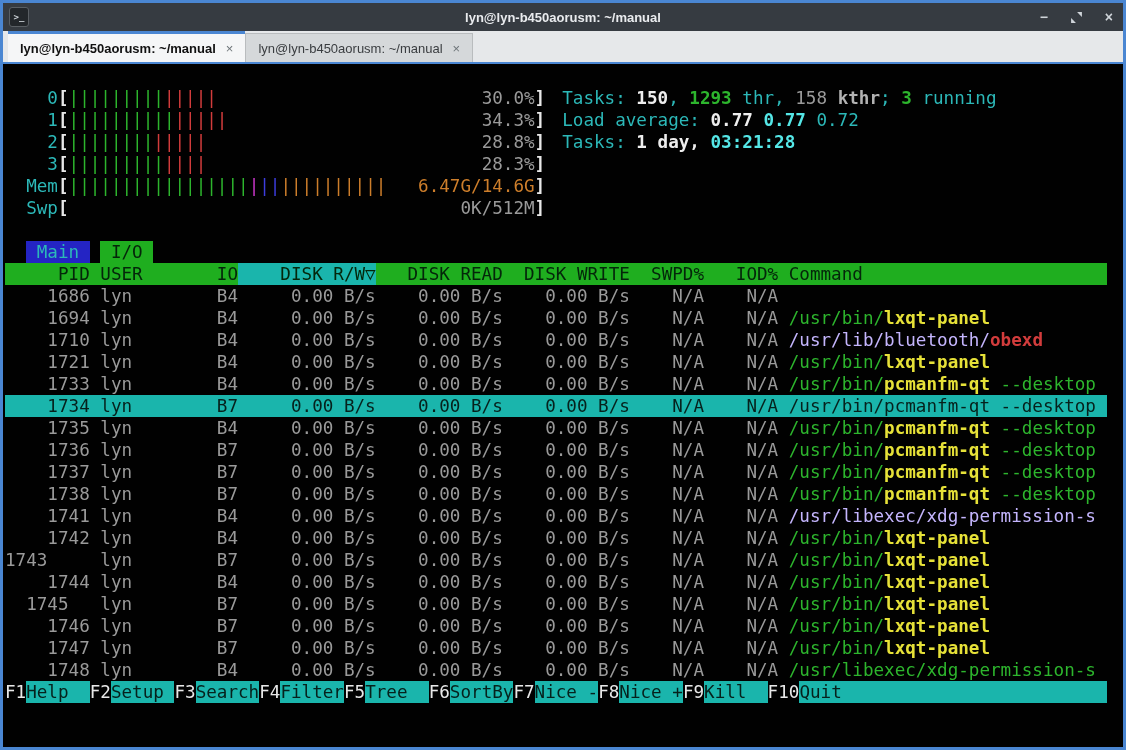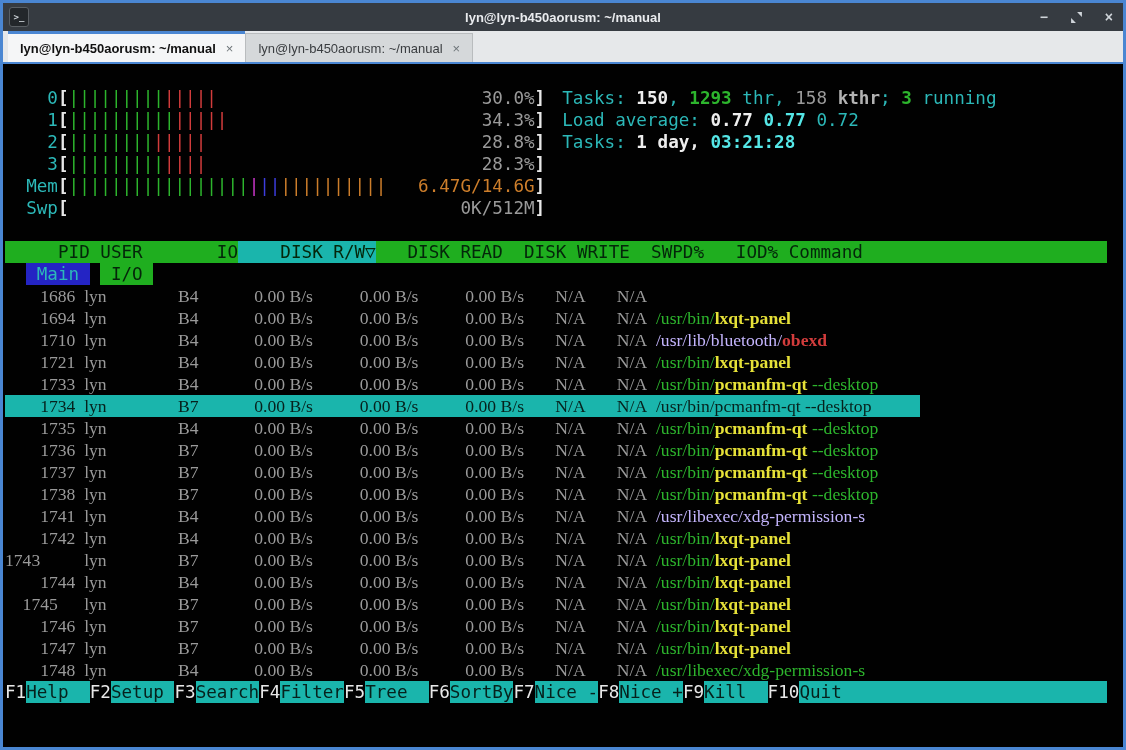--- a/index.html
+++ b/index.html
@@ -52,21 +52,21 @@
   
   .st-indent{width:2ch;}
   .screen-tab-main{background:var(--mainTabBg);color:var(--cyan);}
   .screen-tab-active{background:var(--headerGreen);color:#05240a;}
   .st-gap{width:1ch;}
   
   .hrow{background:var(--headerGreen);color:#04260a;width:104ch;}
   .cell{overflow:hidden;white-space:pre;flex:none;}
   .cell.sorted{background:var(--teal);}
   .cell.cmd{flex:1;padding-left:1ch;}
-  .prow{width:104ch;color:var(--gray);font-family:Liberation Serif, serif;}
+  .prow{width:104ch;color:var(--gray);}
   .prow.selected{background:var(--teal);align-items:flex-end;}
   .prow.selected span, .prow.selected .cell{color:#06211c !important;font-weight:normal !important;}
   
   .fnbar{width:104ch;display:flex;height:22px;}
   .fkey-key{color:#e8e8e8;}
   .fkey-label{background:var(--teal);color:#06211c;display:inline-block;width:6ch;}
   .fn-filler{flex:1;background:var(--teal);}
 </style>
 </head>
 <body>
@@ -159,36 +159,36 @@
             <span class="c-cyan">0.72</span>
           </div>
           <div class="line">
             <span class="c-cyan">Tasks: </span>
             <span class="c-white-b">1 day, </span>
             <span class="c-cyanbr-b">03:21:28</span>
           </div>
         </div>
     </div>
     <div class="line"></div>
+    <div class="line">
+        <span class="st-indent"> </span>
+        <span class="screen-tab-main"> Main </span>
+        <span class="st-gap"> </span>
+        <span class="screen-tab-active"> I/O </span>
+      </div>
     <div class="line hrow">
         <span class="cell" style="width: 8ch; text-align: right;">PID</span>
         <span class="cell" style="width: 11ch; text-align: left; padding-left: 1ch;">USER</span>
         <span class="cell" style="width: 3ch; text-align: right;">IO</span>
         <span class="cell sorted" style="width: 13ch; text-align: right;">DISK R/W▽</span>
         <span class="cell" style="width: 12ch; text-align: right;">DISK READ</span>
         <span class="cell" style="width: 12ch; text-align: right;">DISK WRITE</span>
         <span class="cell" style="width: 7ch; text-align: right;">SWPD%</span>
         <span class="cell" style="width: 7ch; text-align: right;">IOD%</span>
         <span class="cell cmd" style="text-align: left;">Command</span>
-      </div>
-    <div class="line">
-        <span class="st-indent"> </span>
-        <span class="screen-tab-main"> Main </span>
-        <span class="st-gap"> </span>
-        <span class="screen-tab-active"> I/O </span>
       </div>
     <div>
         <div class="line prow">
           <span class="cell" style="width: 8ch; text-align: right;">1686</span>
           <span class="cell" style="width: 11ch; text-align: left; padding-left: 1ch;">lyn</span>
           <span class="cell" style="width: 3ch; text-align: right;">B4</span>
           <span class="cell" style="width: 13ch; text-align: right;">0.00 B/s</span>
           <span class="cell" style="width: 12ch; text-align: right;">0.00 B/s</span>
           <span class="cell" style="width: 12ch; text-align: right;">0.00 B/s</span>
           <span class="cell" style="width: 7ch; text-align: right;">N/A</span>

